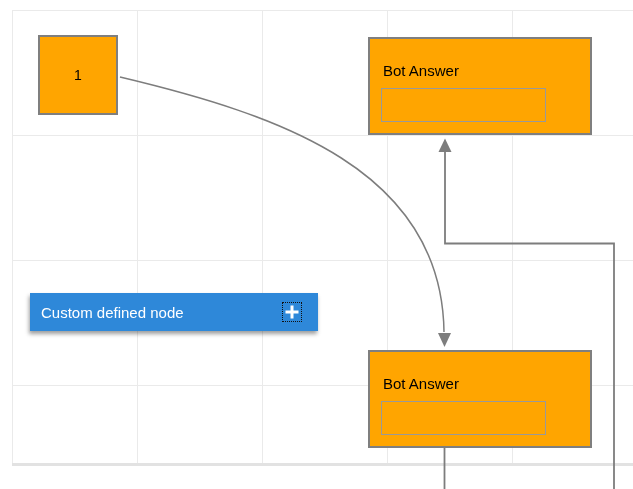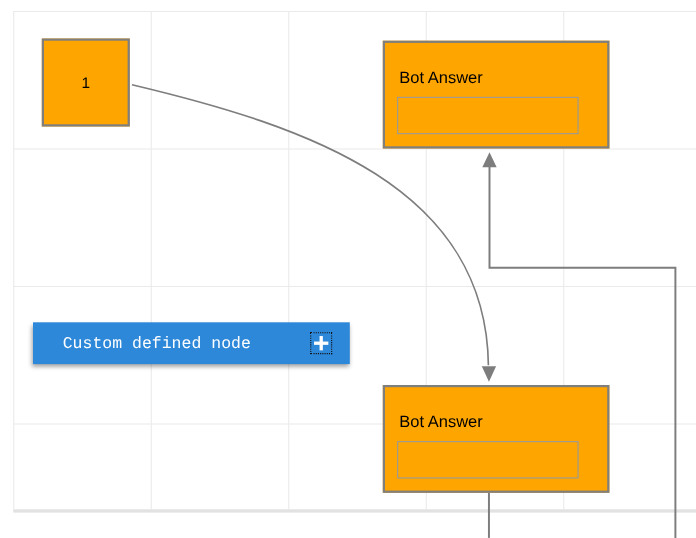--- a/index.html
+++ b/index.html
@@ -50,22 +50,22 @@
     left: 38px;
     top: 35px;
     width: 80px;
     height: 80px;
     display: flex;
     align-items: center;
     justify-content: center;
     font-size: 14px;
   }
   .node.bot {
-    left: 348px;
-    width: 206px;
+    left: 368px;
+    width: 224px;
     height: 98px;
   }
   .node.bot.top-node { top: 37px; }
   .node.bot.bottom-node { top: 350px; }
   .bot-title {
     position: absolute;
     left: 13px;
     top: 23px;
     font-size: 15px;
     color: var(--nodeText);
@@ -87,24 +87,23 @@
     width: 288px;
     height: 38px;
     background: var(--accentBlue);
     box-shadow: -1px 3px 4px rgba(0, 0, 0, 0.38);
     display: flex;
     align-items: center;
   }
   .custom-label {
     color: var(--customText);
     font-size: 15px;
-    padding-left: 27px;
+    padding-left: 11px;
     flex: 1 1 auto;
     white-space: nowrap;
-    font-family: Liberation Mono, monospace;
   }
   .add-box {
     position: relative;
     width: 20px;
     height: 20px;
     margin-right: 16px;
     border: 1px dotted #111111;
     box-sizing: border-box;
     flex: 0 0 auto;
   }

